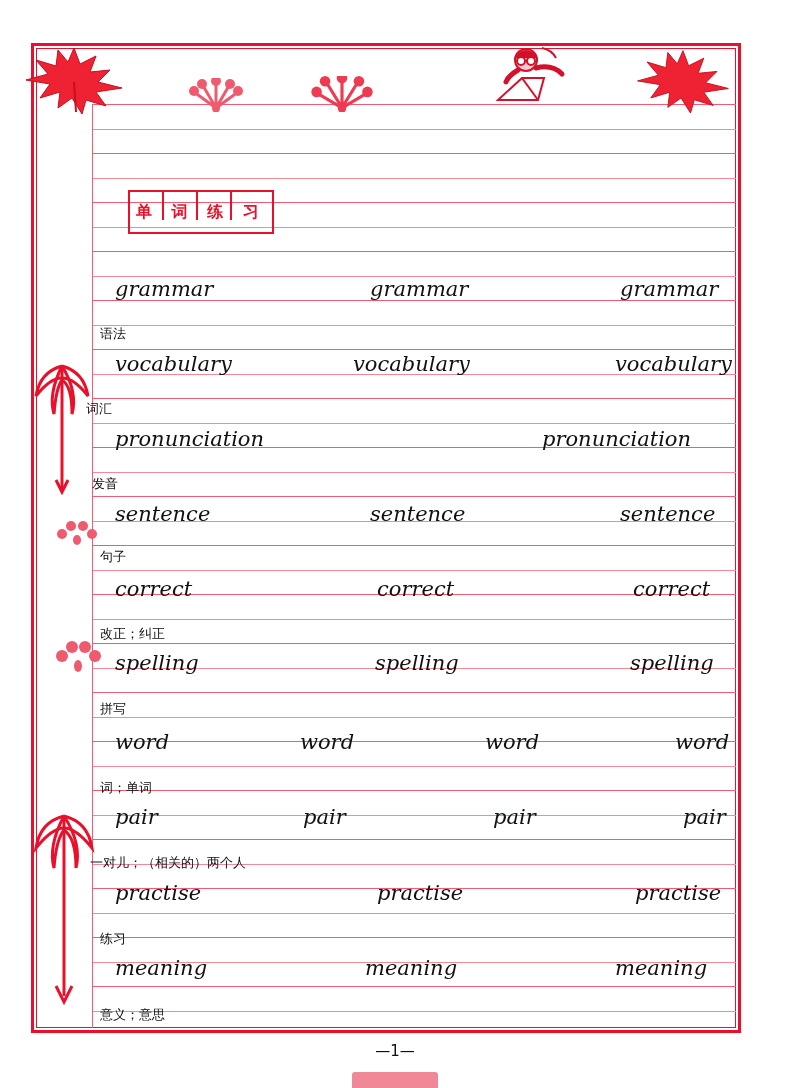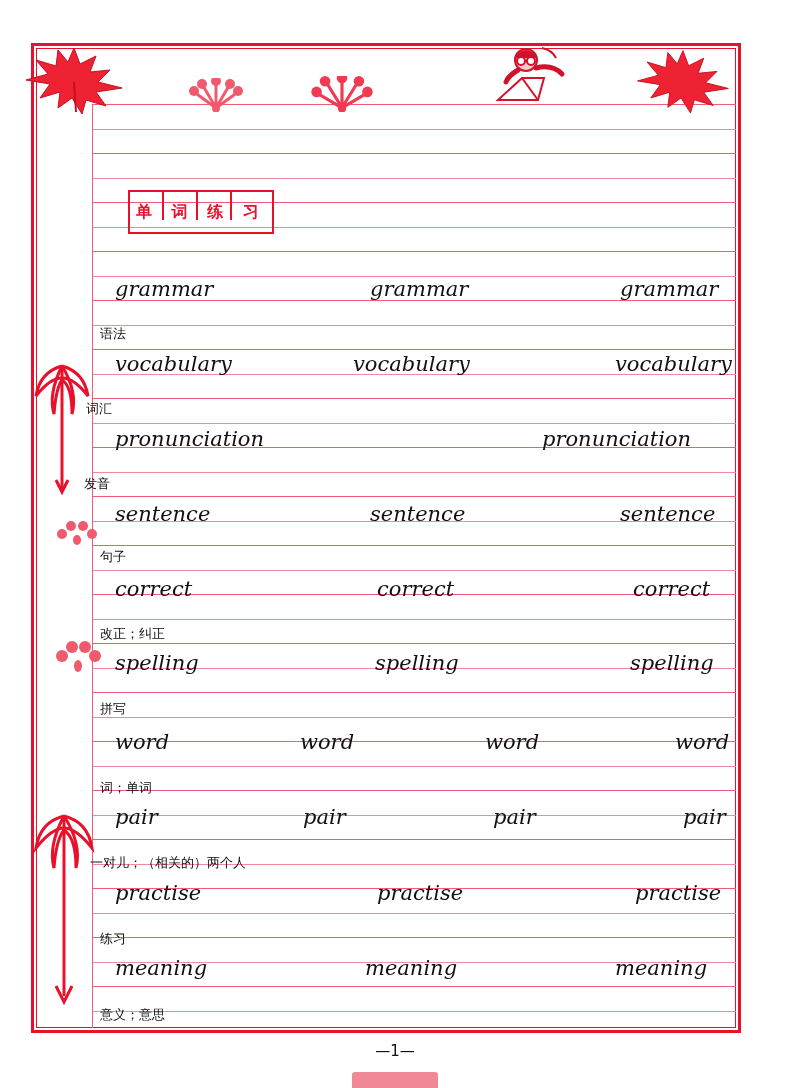--- a/index.html
+++ b/index.html
@@ -176,21 +176,21 @@
       <div class="word" style="left: 100px; top: 277px;">grammar</div>
       <div class="word" style="left: 355px; top: 277px;">grammar</div>
       <div class="word" style="left: 605px; top: 277px;">grammar</div>
       <div class="meaning" style="left: 100px; top: 325px;">语法</div>
       <div class="word" style="left: 100px; top: 352px;">vocabulary</div>
       <div class="word" style="left: 338px; top: 352px;">vocabulary</div>
       <div class="word" style="left: 600px; top: 352px;">vocabulary</div>
       <div class="meaning" style="left: 86px; top: 400px;">词汇</div>
       <div class="word" style="left: 100px; top: 427px;">pronunciation</div>
       <div class="word" style="left: 527px; top: 427px;">pronunciation</div>
-      <div class="meaning" style="left: 84px; top: 475px;">发音</div>
+      <div class="meaning" style="left: 92px; top: 475px;">发音</div>
       <div class="word" style="left: 100px; top: 502px;">sentence</div>
       <div class="word" style="left: 355px; top: 502px;">sentence</div>
       <div class="word" style="left: 605px; top: 502px;">sentence</div>
       <div class="meaning" style="left: 100px; top: 548px;">句子</div>
       <div class="word" style="left: 100px; top: 577px;">correct</div>
       <div class="word" style="left: 362px; top: 577px;">correct</div>
       <div class="word" style="left: 618px; top: 577px;">correct</div>
       <div class="meaning" style="left: 100px; top: 625px;">改正；纠正</div>
       <div class="word" style="left: 100px; top: 651px;">spelling</div>
       <div class="word" style="left: 360px; top: 651px;">spelling</div>

